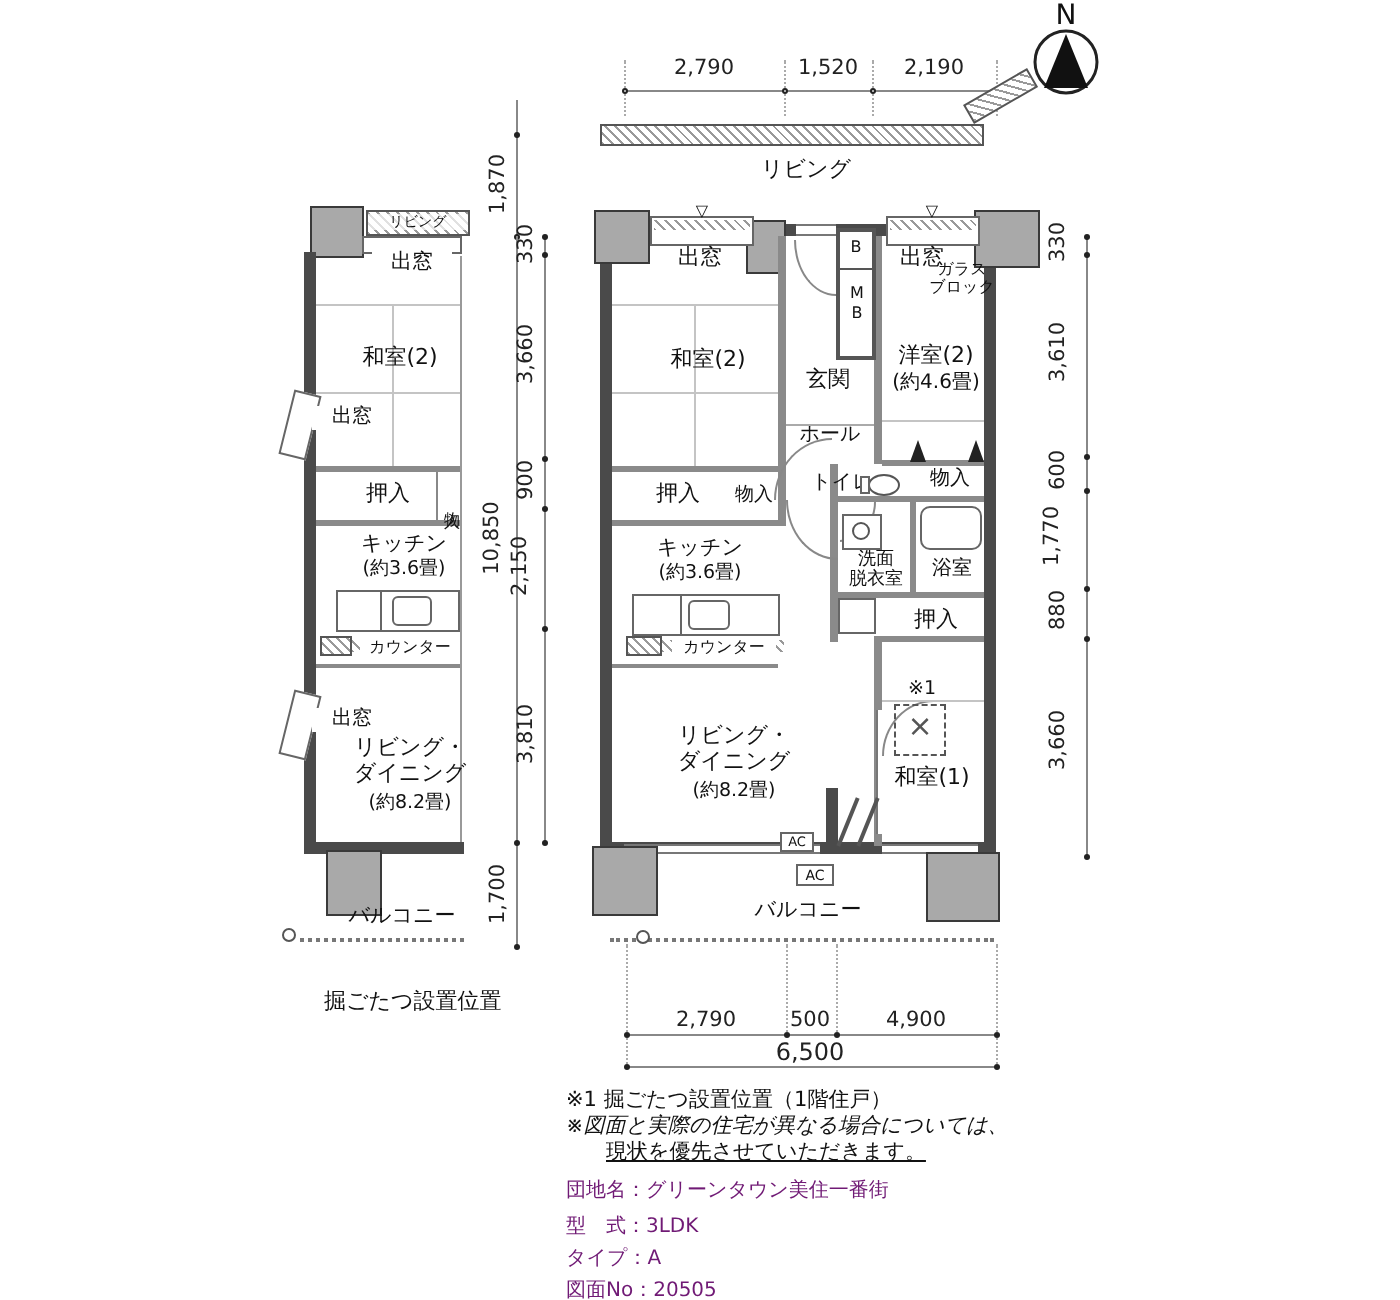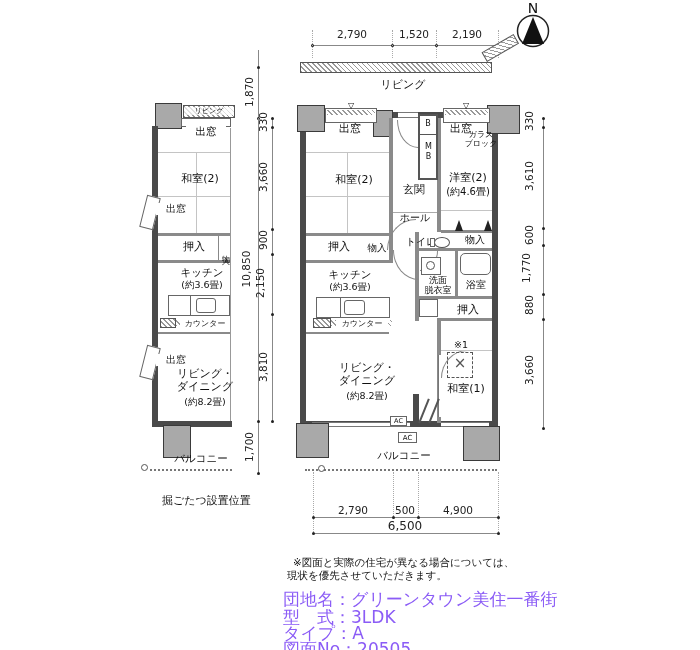--- a/index.html
+++ b/index.html
@@ -22,21 +22,21 @@
   .guide{position:absolute;border-left:1px dotted #aaa;}
   .dot{position:absolute;width:3px;height:3px;border-radius:50%;background:#222;}
   .dim{position:absolute;font-size:10.5px;color:#222;white-space:nowrap;text-align:center;width:40px;}
   .vdim{transform:rotate(-90deg);transform-origin:center center;}
   .arc{position:absolute;box-sizing:border-box;}
   .dashbox{position:absolute;border:1px dashed #555;box-sizing:border-box;}
   .tri{position:absolute;width:0;height:0;border-left:4px solid transparent;border-right:4px solid transparent;border-bottom:11px solid #222;}
   .slash{position:absolute;width:2px;height:26px;background:#555;transform:rotate(22deg);}
   .circ{position:absolute;border:1px solid #555;border-radius:50%;background:#fff;box-sizing:border-box;}
   .note{position:absolute;font-size:10.5px;color:#111;white-space:nowrap;}
-  .info{position:absolute;font-size:17px;color:#8b5cf6;white-space:nowrap;}
+  .info{position:absolute;font-size:10px;color:#701a75;white-space:nowrap;}
   .vtext{writing-mode:vertical-rl;text-orientation:upright;letter-spacing:1px;}
 </style>
 </head>
 <body>
 
 <div id="canvas">
 
   <div class="lbl" style="left:521px;top:0px;width:24px;font-size:14px;">N</div>
   <svg class="abs" style="left:515px;top:13px;" width="36" height="36">
     <circle cx="18" cy="18" r="15.5" fill="none" stroke="#222" stroke-width="1.5"></circle>
@@ -264,21 +264,22 @@
   <div class="dot" style="left:417px;top:516px;"></div>
   <div class="dot" style="left:497px;top:516px;"></div>
   <div class="dim" style="left:333px;top:504px;">2,790</div>
   <div class="dim" style="left:385px;top:504px;">500</div>
   <div class="dim" style="left:438px;top:504px;">4,900</div>
   <div class="dline" style="left:313px;top:533px;width:185px;"></div>
   <div class="dot" style="left:312px;top:532px;"></div>
   <div class="dot" style="left:497px;top:532px;"></div>
   <div class="dim" style="left:385px;top:519px;font-size:12px;background:#fff;">6,500</div>
 
-  <div class="note" style="left:293px;top:556px;">※図面と実際の住宅が異なる場合については、</div>
-  <div class="note" style="left:287px;top:569px;">現状を優先させていただきます。</div>
+  <div class="note" style="left:283px;top:543px;">※1 掘ごたつ設置位置（1階住戸）</div>
+  <div class="note" style="left:283px;top:556px;font-style:italic;">※図面と実際の住宅が異なる場合については、</div>
+  <div class="note" style="left:303px;top:569px;text-decoration:underline;">現状を優先させていただきます。</div>
 
   <div class="info" style="left:283px;top:588px;">団地名：グリーンタウン美住一番街</div>
   <div class="info" style="left:283px;top:606px;">型　式：3LDK</div>
   <div class="info" style="left:283px;top:622px;">タイプ：A</div>
   <div class="info" style="left:283px;top:638px;">図面No：20505</div>
 
 </div>
 
 </body></html>

